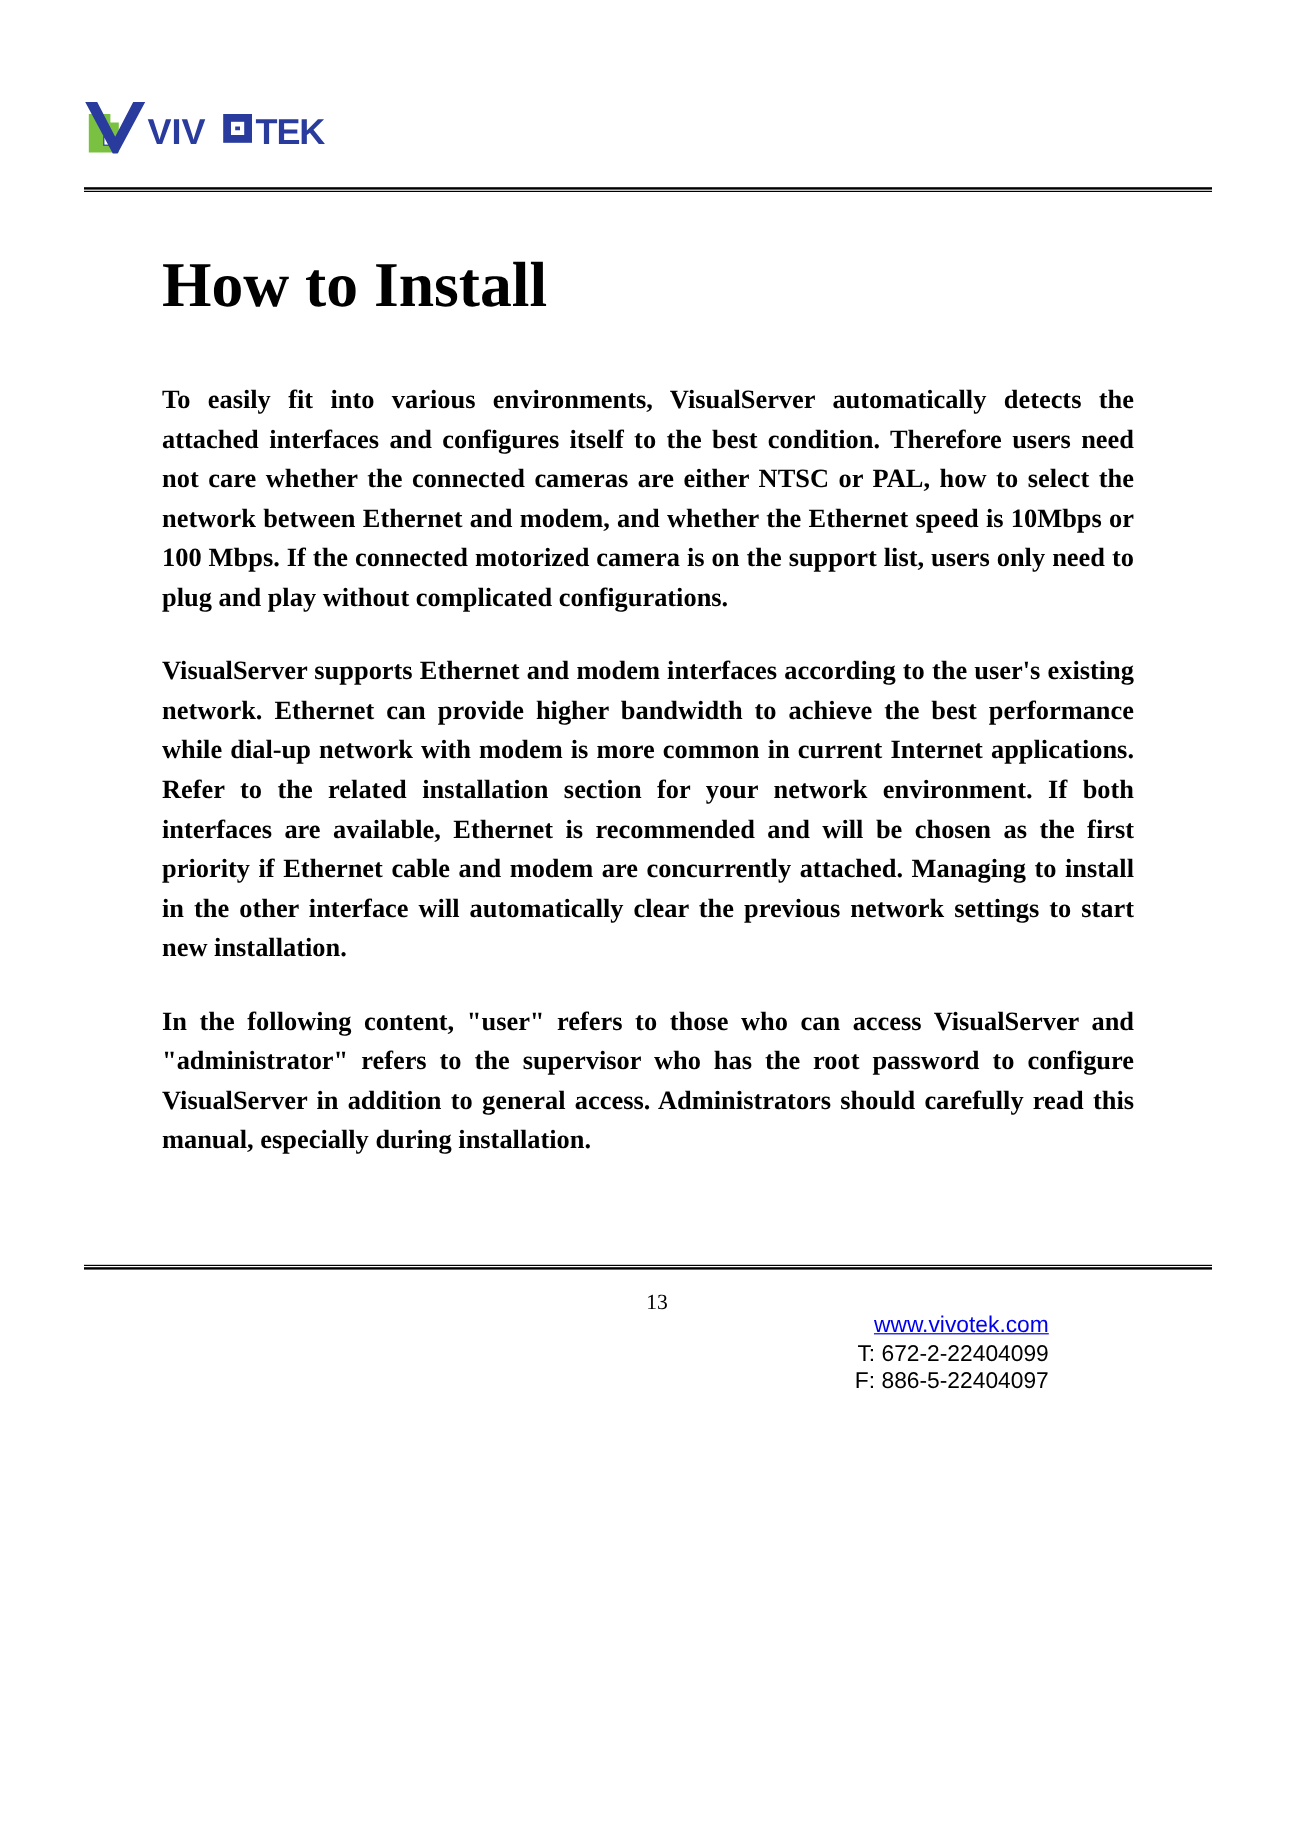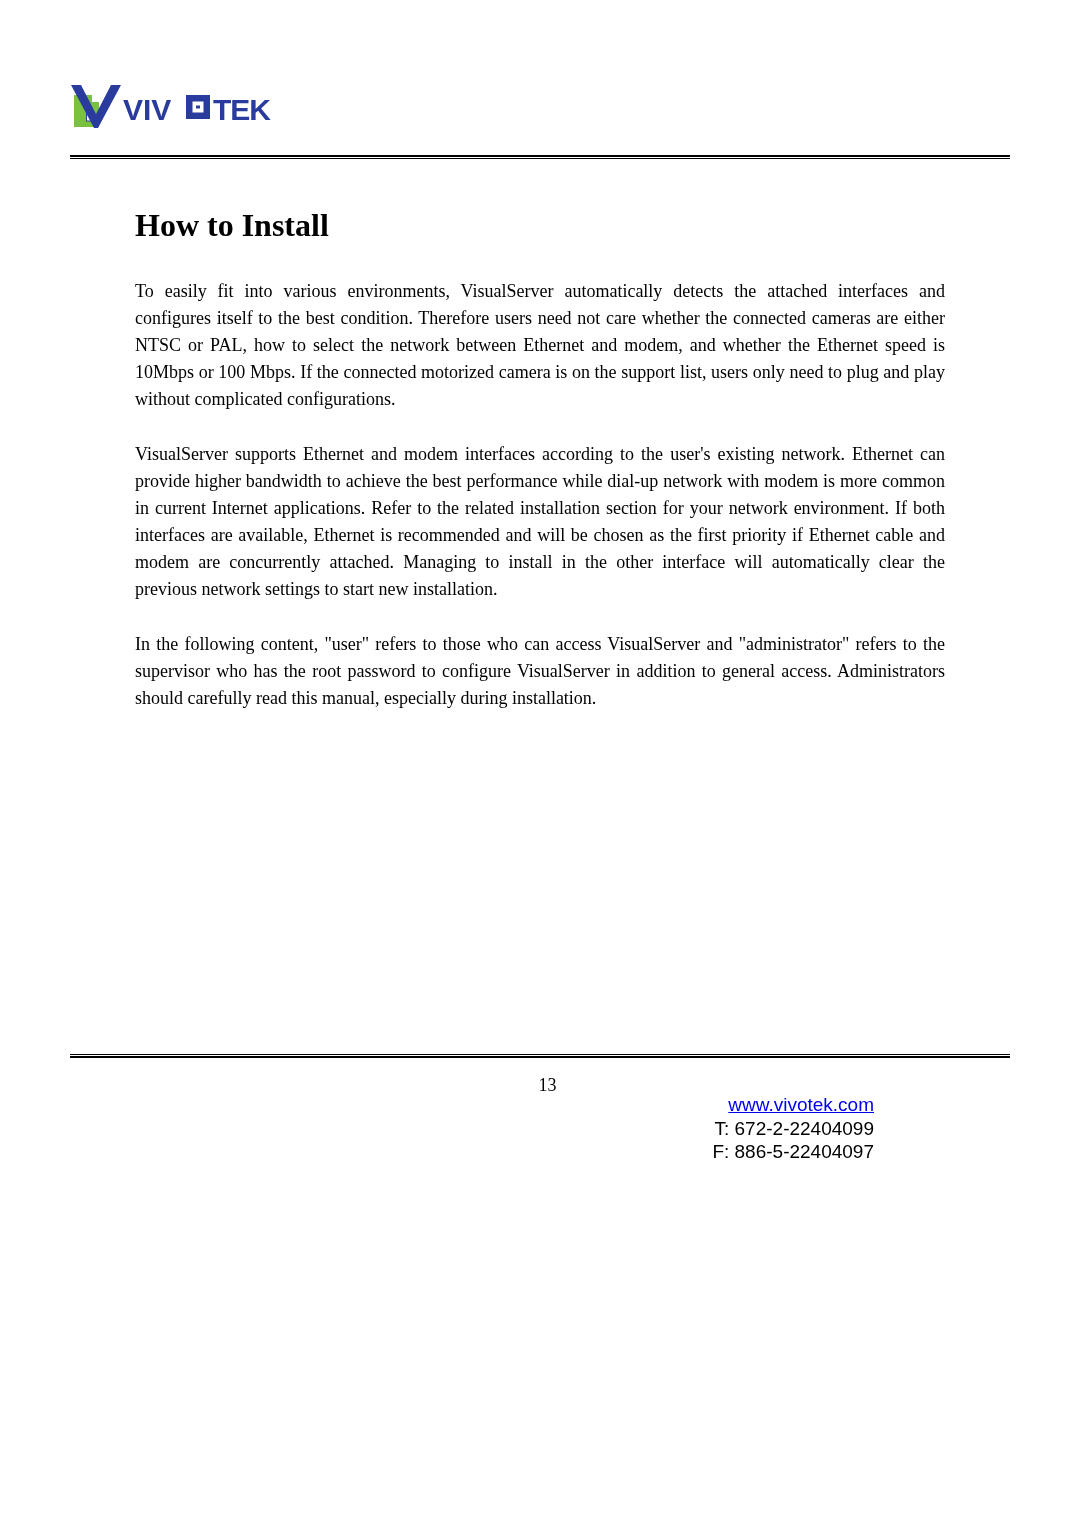--- a/index.html
+++ b/index.html
@@ -41,29 +41,30 @@
       height: 4px;
       position: absolute;
       left: 70px;
       right: 70px;
       bottom: 470px;
     }
     .content {
       padding: 0 65px 0 65px;
     }
     .heading {
-      font-size: 32px;
+      font-size: 53px;
       font-weight: bold;
-      margin-bottom: 34px;
+      margin-bottom: 48px;
     }
     .paragraph {
-      font-size: 18px;
+      font-size: 22px;
       line-height: 1.5;
       text-align: justify;
       margin-bottom: 28px;
+      font-weight: bold;
     }
     .page-number {
       position: absolute;
       bottom: 432px;
       left: 15px;
       right: 0;
       text-align: center;
       font-size: 18px;
     }
     .footer {

